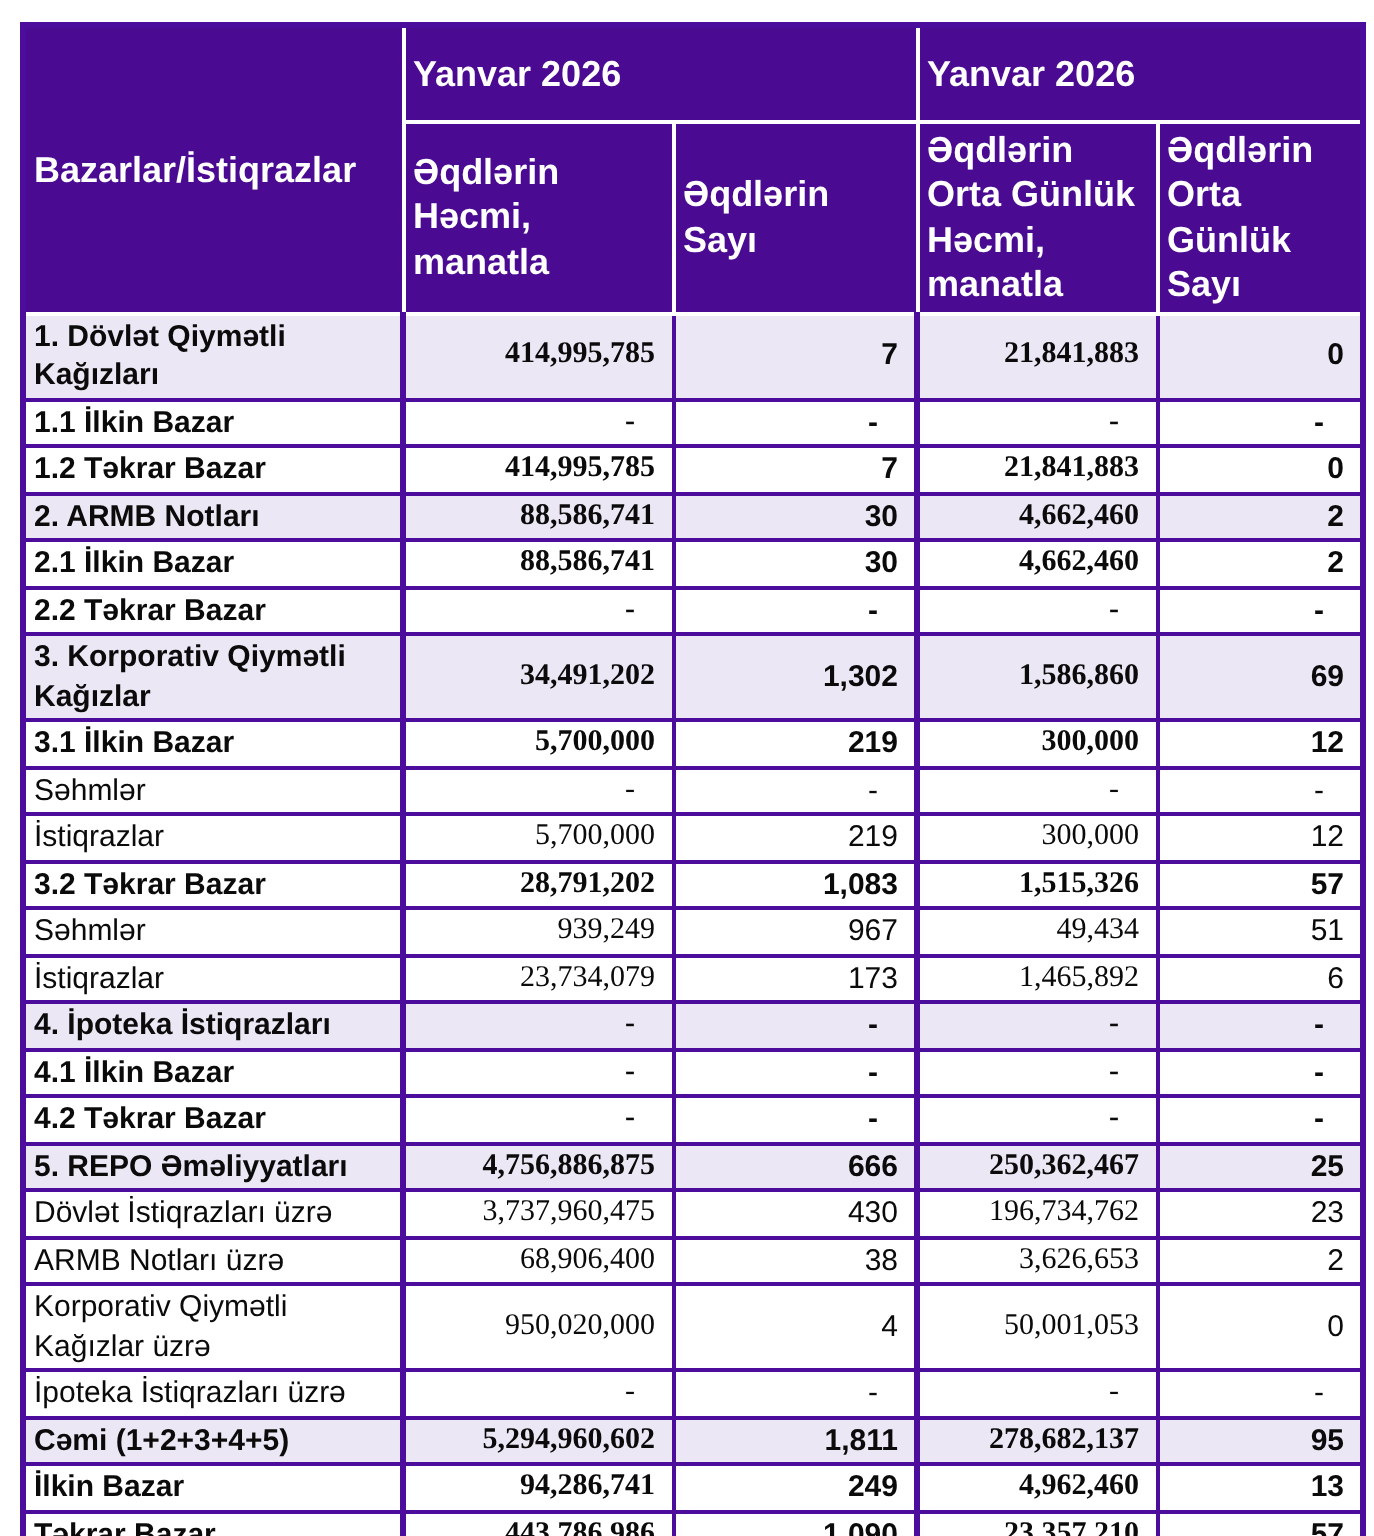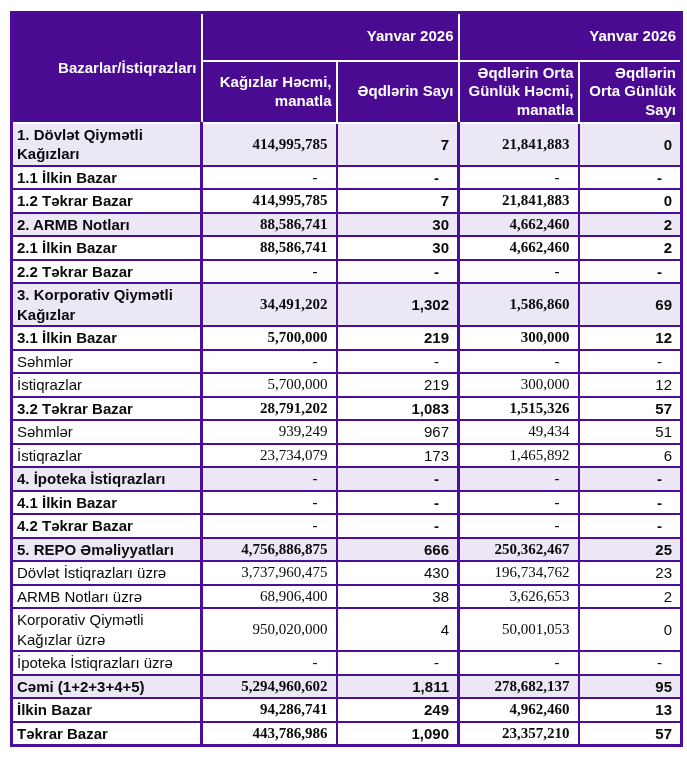--- a/index.html
+++ b/index.html
@@ -29,24 +29,24 @@
   col.c0 { width: 190px; }
   col.c1 { width: 135px; }
   col.c2 { width: 122px; }
   col.c3 { width: 120px; }
   col.c4 { width: 103px; }
 
   th {
     background: var(--header-bg);
     color: #ffffff;
     font-weight: bold;
-    font-size: 15px;
+    font-size: 18px;
     line-height: 1.25;
     border: 2.5px solid #ffffff;
-    text-align: right;
+    text-align: left;
     vertical-align: middle;
     padding: 2px 4px;
   }
   tr.hdr-top th { height: 48px; }
   tr.hdr-sub th { height: 60px; }
 
   td {
     border: 2px solid var(--border);
     font-size: 15px;
     line-height: 1.3;
@@ -73,26 +73,26 @@
   <table class="report">
     <colgroup>
       <col class="c0">
         <col class="c1">
         <col class="c2">
         <col class="c3">
         <col class="c4">
     </colgroup>
     <thead>
       <tr class="hdr-top">
-        <th rowspan="2">Bazarlar/İstiqrazları</th>
+        <th rowspan="2">Bazarlar/İstiqrazlar</th>
         <th colspan="2">Yanvar 2026</th>
         <th colspan="2">Yanvar 2026</th>
       </tr>
       <tr class="hdr-sub">
-        <th>Kağızlar Həcmi, manatla</th>
+        <th>Əqdlərin Həcmi, manatla</th>
         <th>Əqdlərin Sayı</th>
         <th>Əqdlərin Orta Günlük Həcmi, manatla</th>
         <th>Əqdlərin Orta Günlük Sayı</th>
       </tr>
     </thead>
     <tbody>
   <tr class="style-section">
     <td class="label">1. Dövlət Qiymətli Kağızları</td>
     <td class="num sep">414,995,785</td>
     <td class="num">7</td>

